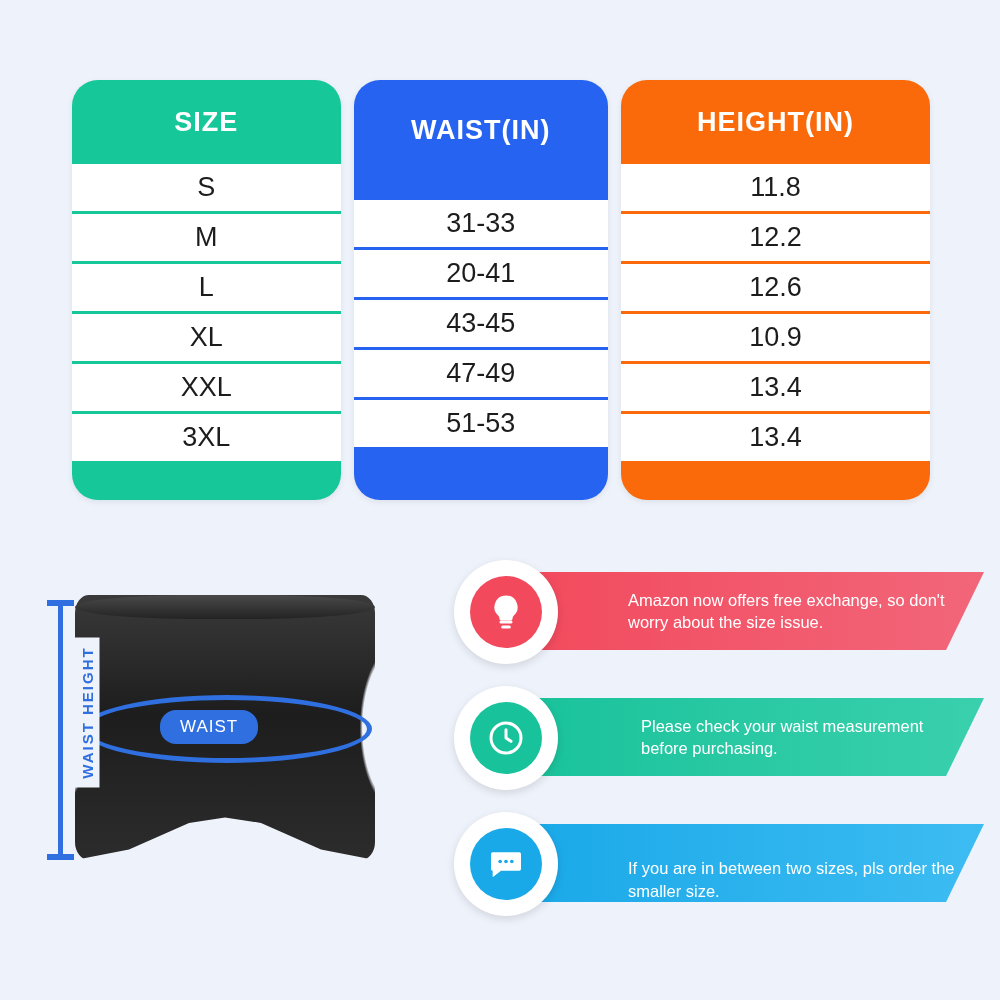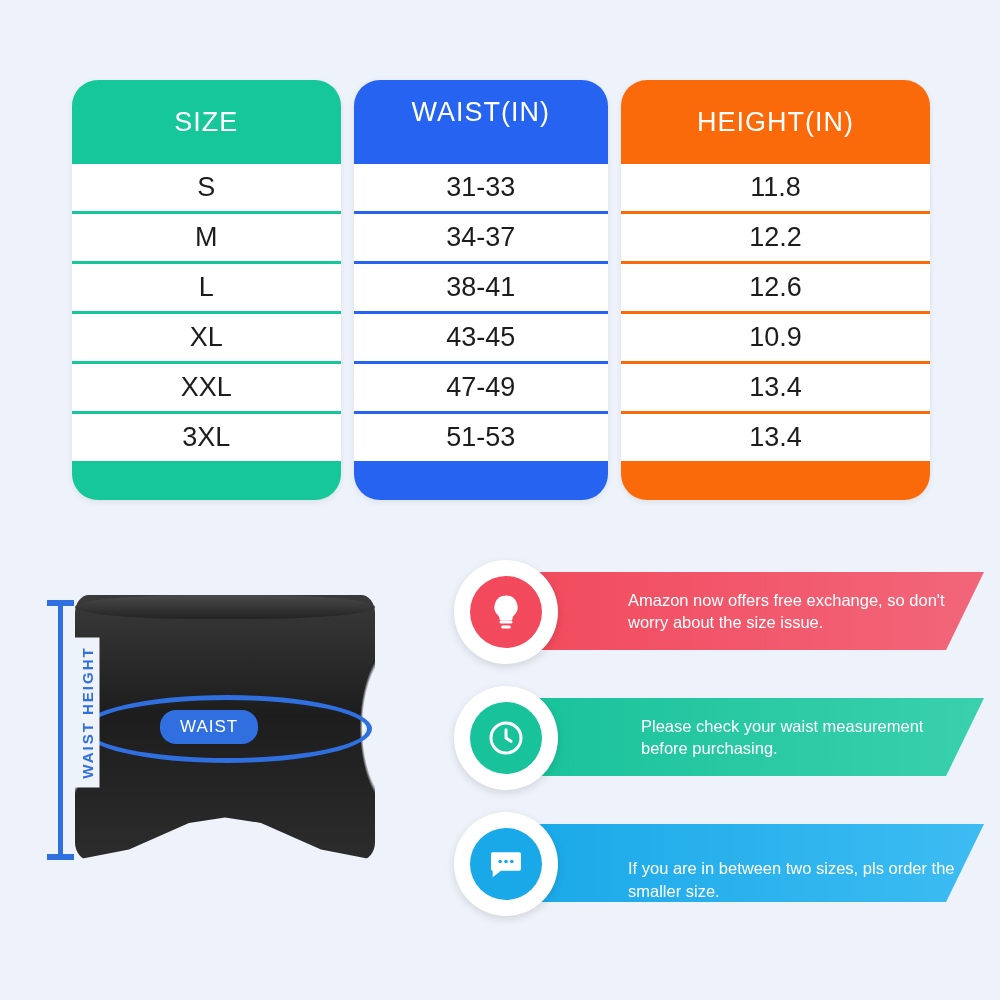--- a/index.html
+++ b/index.html
@@ -31,20 +31,21 @@
   .col-height { width: 328px; background: #fa6a0a; }
 
   .col-head {
     height: 100px;
     display: flex;
     align-items: center;
     justify-content: center;
     color: #ffffff;
     font-size: 27px;
     letter-spacing: 1px;
+    font-weight: bold;
   }
   .cells { flex: 1; padding-bottom: 36px; }
   .cell {
     height: 47px;
     background: #ffffff;
     margin-bottom: 3px;
     display: flex;
     align-items: center;
     justify-content: center;
     font-size: 27px;
@@ -205,22 +206,21 @@
         <div class="cell">XL</div>
         <div class="cell">XXL</div>
         <div class="cell">3XL</div>
       </div>
     </div>
 
     <div class="col col-waist">
       <div class="col-head">WAIST(IN)</div>
       <div class="cells">
         <div class="cell">31-33</div>
-        <div class="cell">34-37</div>
-        <div class="cell">38-41</div>
+        <div class="cell">20-41</div>
         <div class="cell">43-45</div>
         <div class="cell">47-49</div>
         <div class="cell">51-53</div>
       </div>
     </div>
 
     <div class="col col-height">
       <div class="col-head">HEIGHT(IN)</div>
       <div class="cells">
         <div class="cell">11.8</div>

